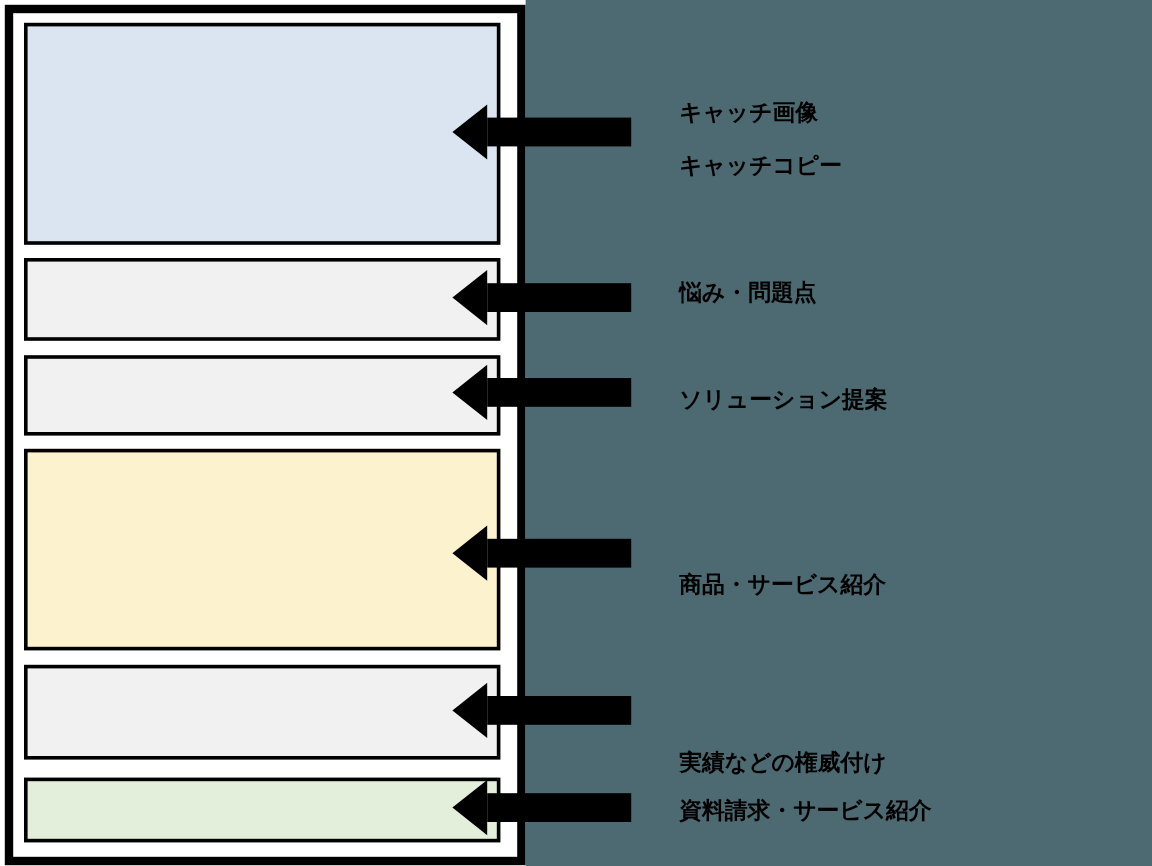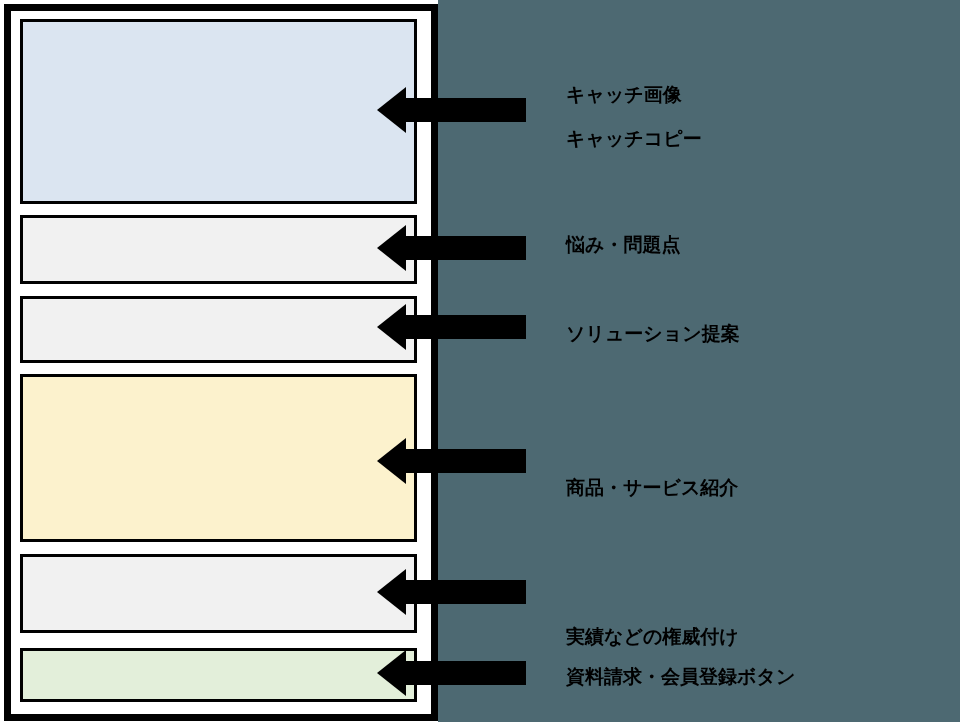--- a/index.html
+++ b/index.html
@@ -121,13 +121,13 @@
   <div class="arrow-head"></div>
   <div class="arrow-shaft"></div>
 </div>
 
 <div class="annotation-label lbl-0">キャッチ画像
 キャッチコピー</div>
 <div class="annotation-label lbl-1">悩み・問題点</div>
 <div class="annotation-label lbl-2">ソリューション提案</div>
 <div class="annotation-label lbl-3">商品・サービス紹介</div>
 <div class="annotation-label lbl-4">実績などの権威付け</div>
-<div class="annotation-label lbl-5">資料請求・会員登録ボタン</div>
+<div class="annotation-label lbl-5">資料請求・サービス紹介</div>
 
 </body></html>

